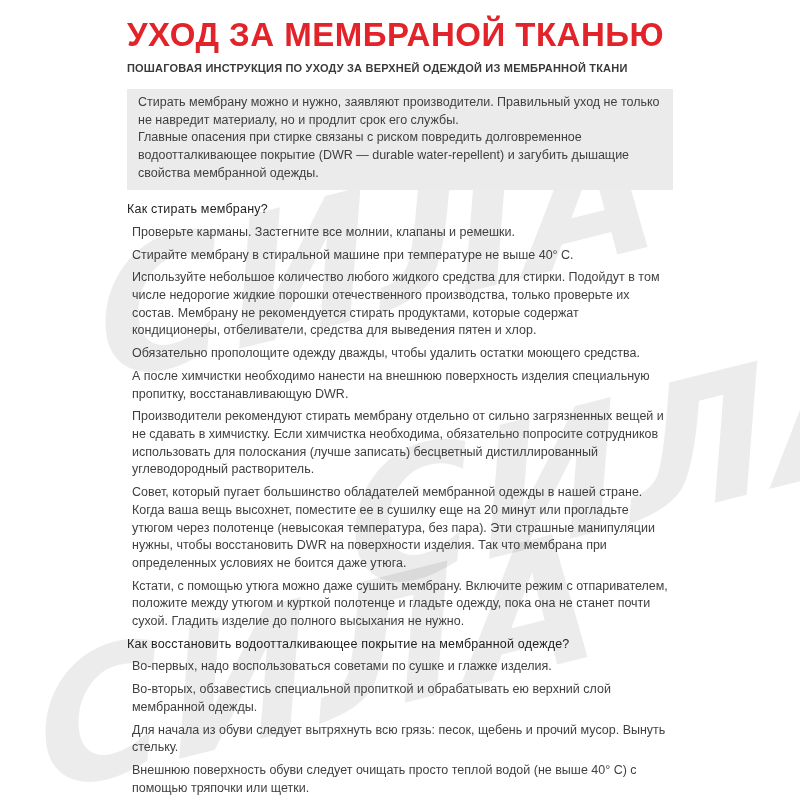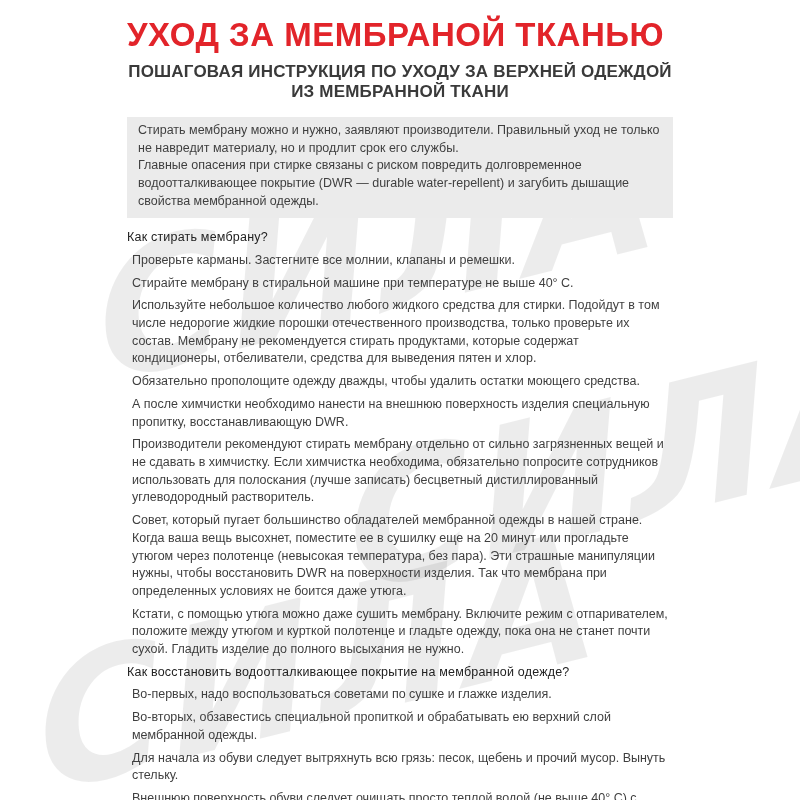--- a/index.html
+++ b/index.html
@@ -44,22 +44,22 @@
   }
   .title {
     text-align: left;
     font-size: 33px;
     font-weight: bold;
     letter-spacing: 0.5px;
     color: #e2242a;
     line-height: 1.1;
   }
   .subtitle {
-    text-align: center;
-    font-size: 17px;
+    text-align: left;
+    font-size: 11px;
     font-weight: bold;
     color: #3a3a3a;
     margin-top: 9px;
     letter-spacing: 0.2px;
   }
   .intro-box {
     margin-top: 15px;
     background: #ebebeb;
     padding: 5px 11px 8px 11px;
     font-size: 12.5px;

